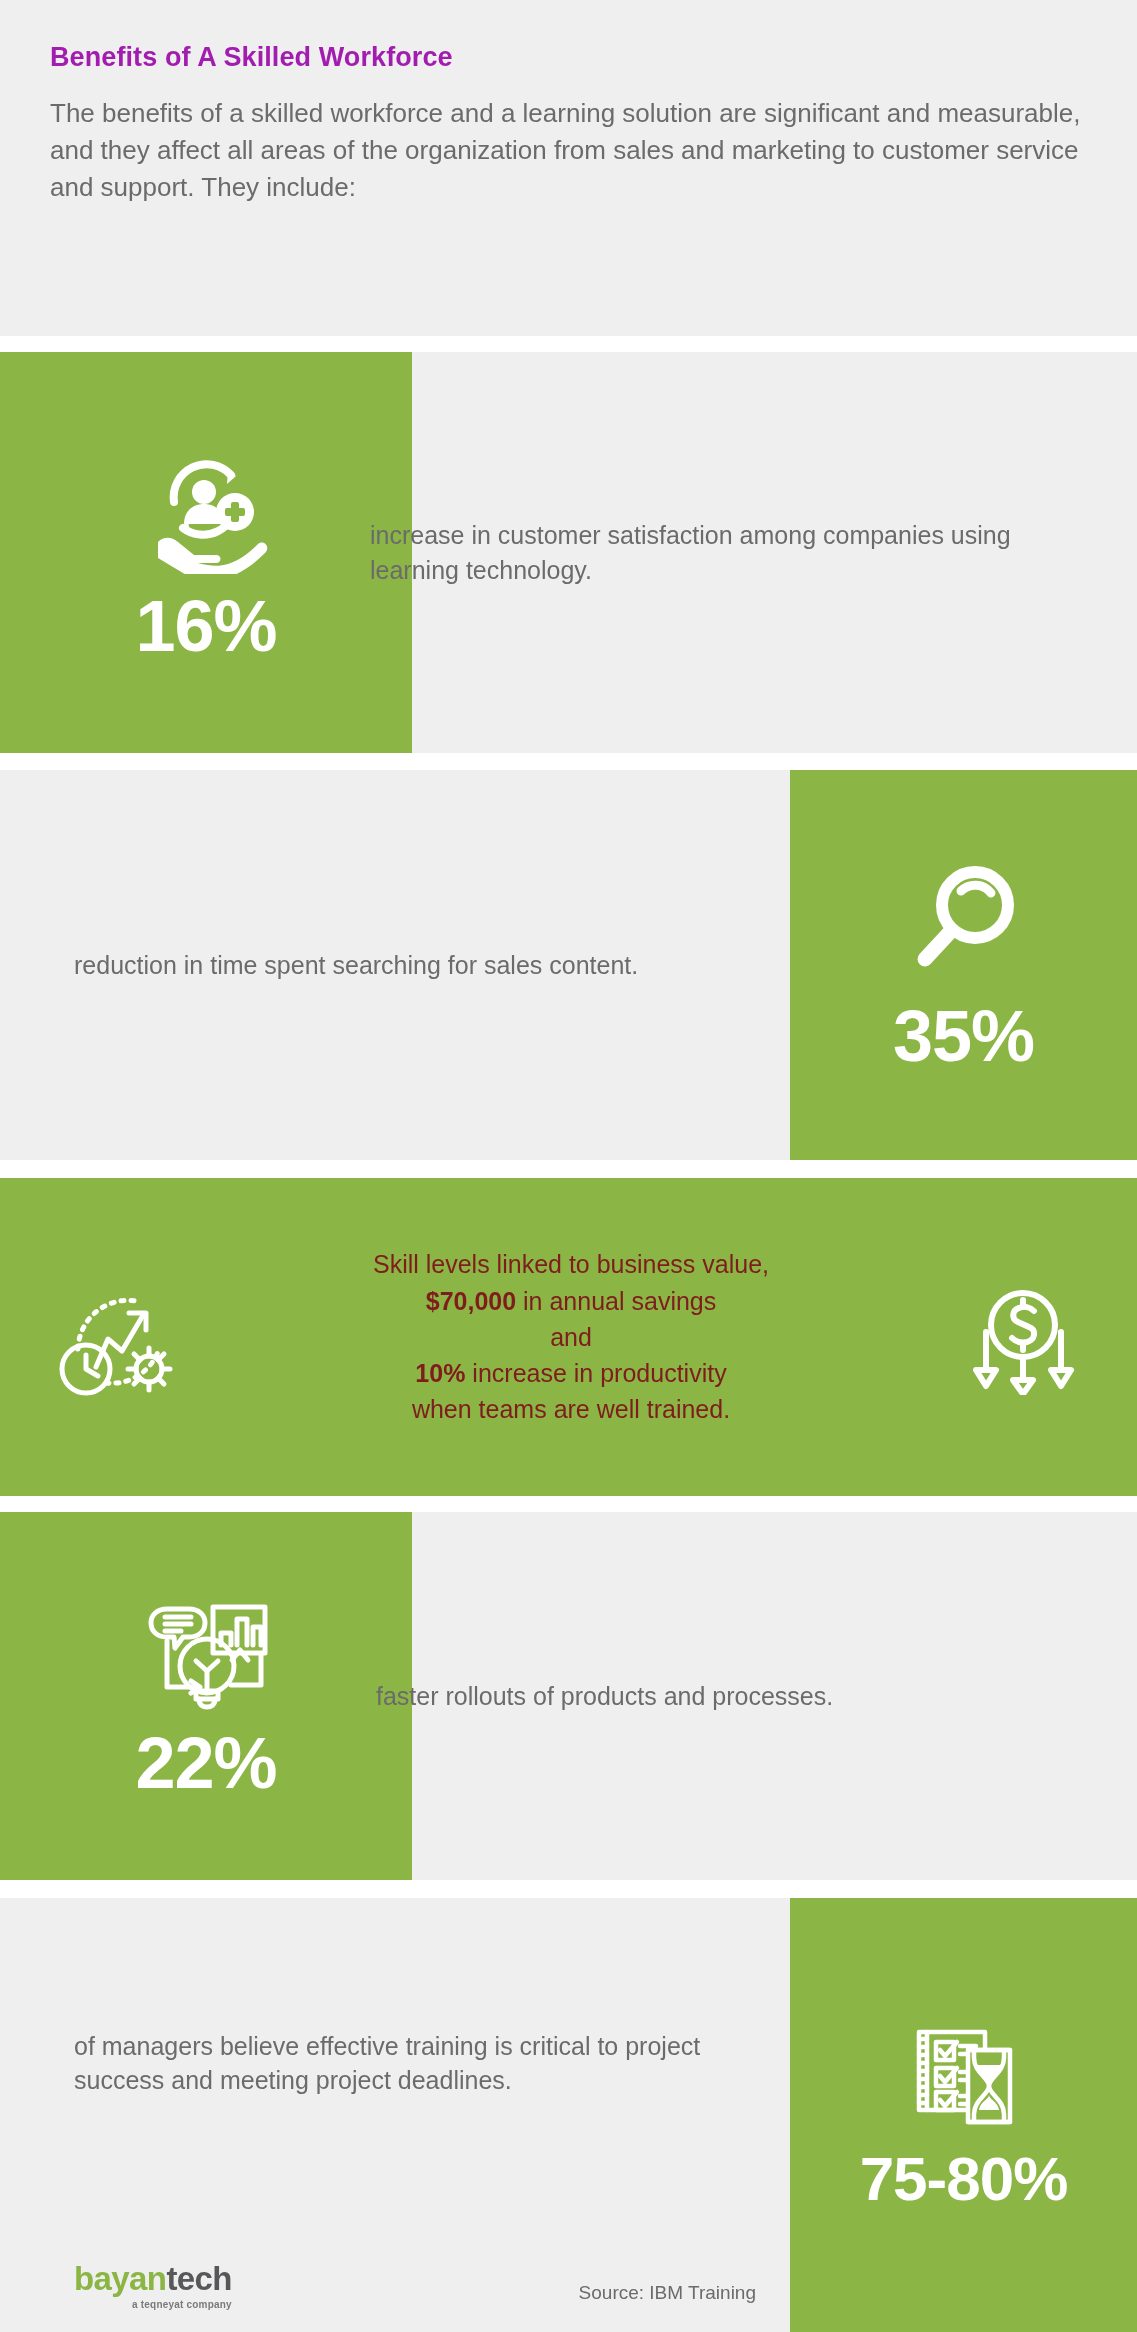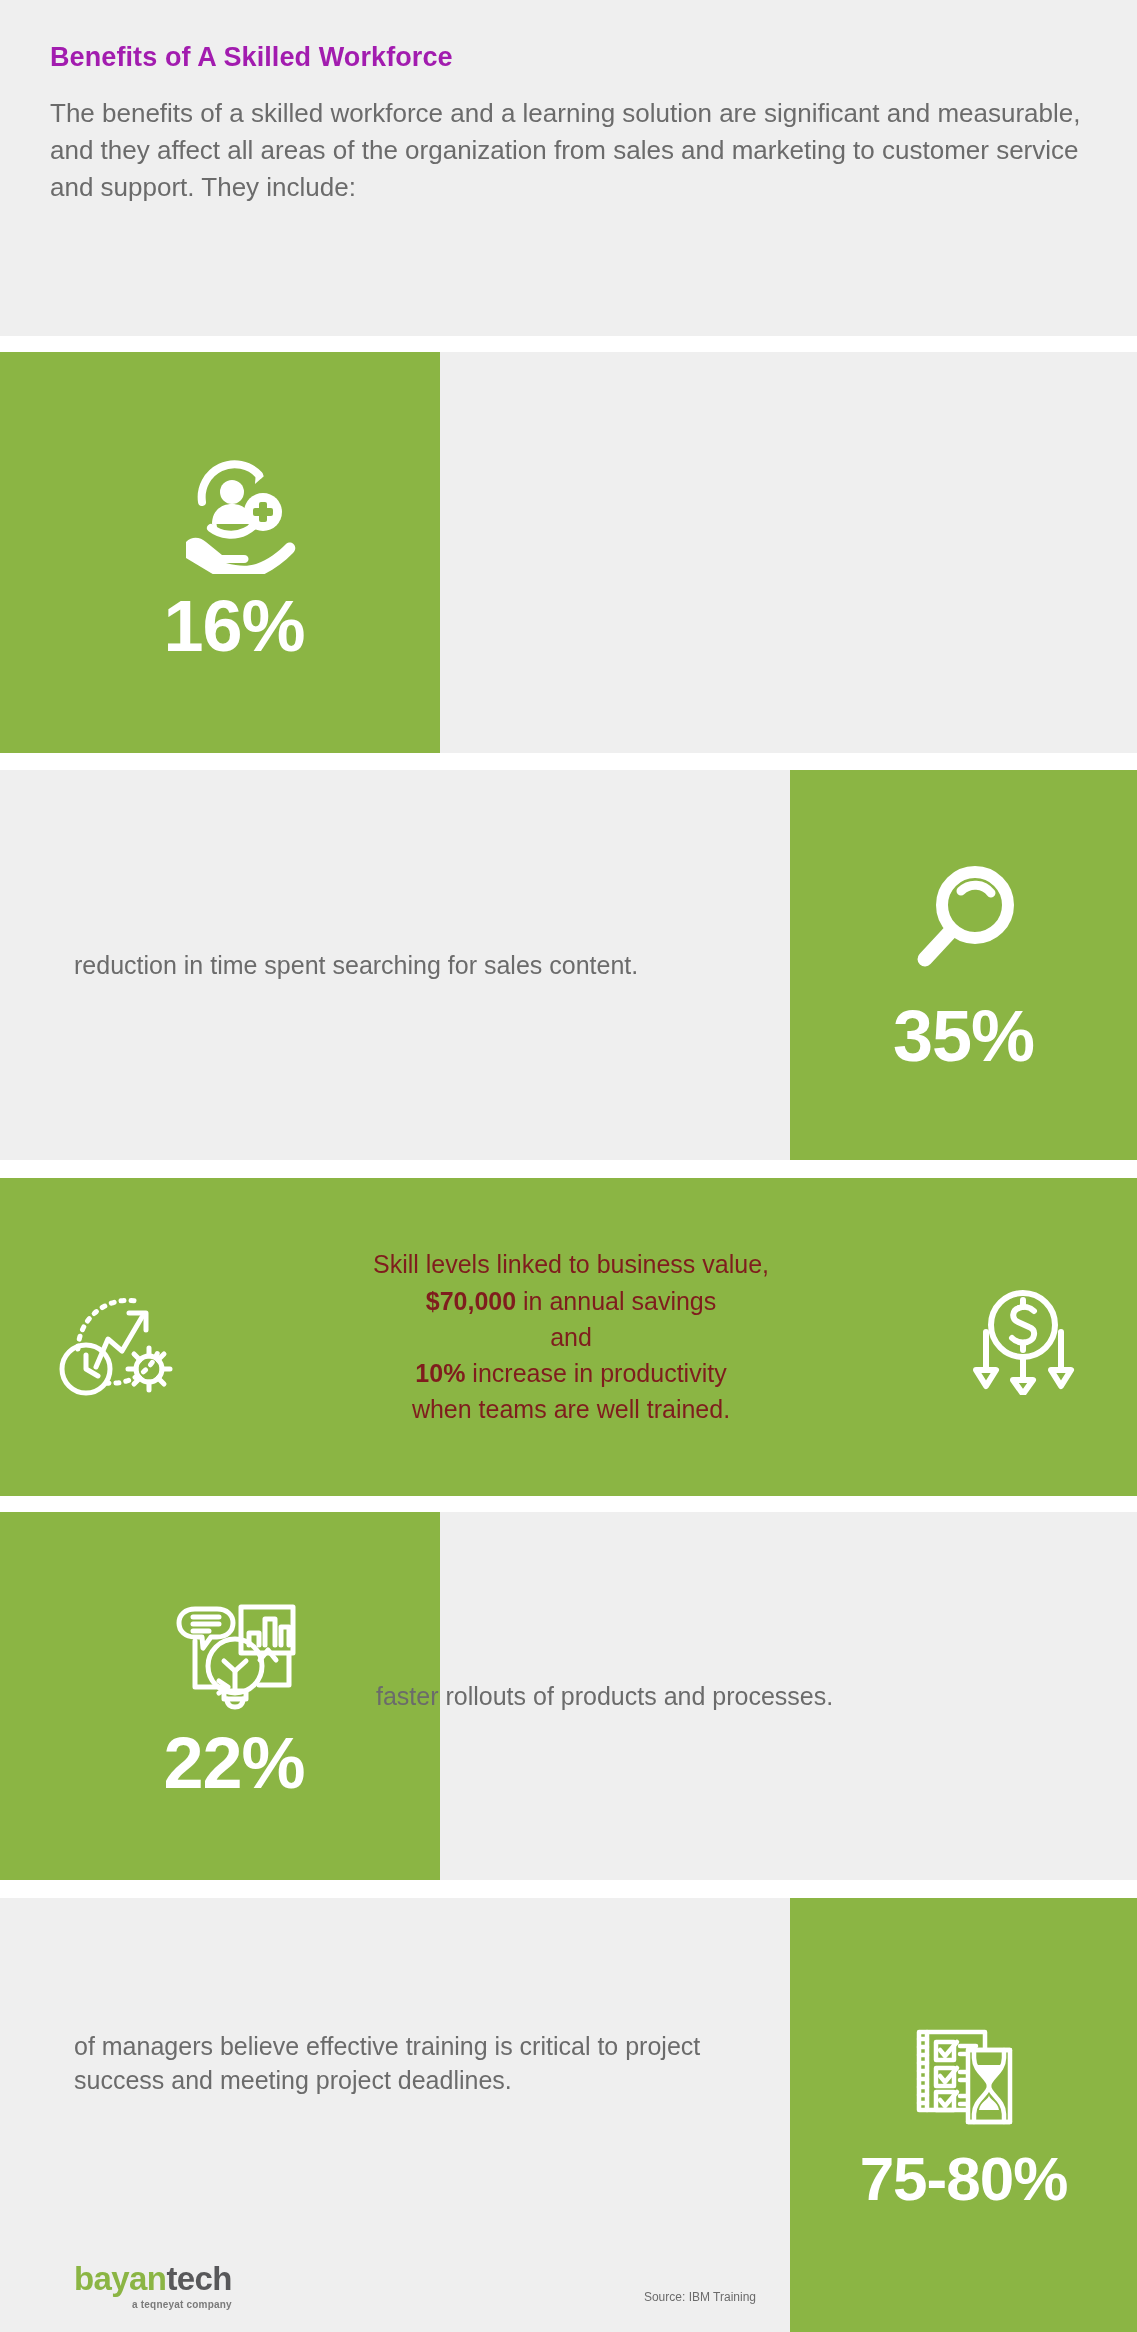--- a/index.html
+++ b/index.html
@@ -32,21 +32,21 @@
     color:#6b6b6b;
     font-weight:400;
   }
 
   
   .band{position:absolute;left:0;width:1137px;}
   .green{background:#8bb544;}
   .grey{background:#efefef;}
 
   .panel{position:absolute;top:0;height:100%;}
-  .panel-left{left:0;width:412px;padding-left:28px;}
+  .panel-left{left:0;width:412px;}
   .panel-right{left:790px;width:347px;}
 
   .txtzone{position:absolute;top:0;height:100%;display:flex;align-items:center;}
   .stat-text{
     font-size:25px;
     line-height:1.38;
     color:#6b6b6b;
   }
 
   .panel-inner{
@@ -86,21 +86,21 @@
   .logo{margin-left:74px;position:relative;}
   .logo .word{font-size:33px;font-weight:bold;line-height:1;letter-spacing:-.6px;}
   .logo .word .a{color:#8bb544;}
   .logo .word .b{color:#58585a;font-weight:600;}
   .logo .tag{
     font-size:10px;color:#7a7a7a;text-align:right;
     margin-top:4px;letter-spacing:.2px;font-weight:bold;
   }
   .source{
     margin-left:auto;margin-right:34px;
-    font-size:12px;color:#6b6b6b;
+    font-size:19px;color:#6b6b6b;
     padding-bottom:6px;
   }
   svg{display:block;}
 </style>
 </head>
 <body>
 
 <div class="page">
 
   <div class="header">
@@ -122,20 +122,23 @@
             <circle cx="68" cy="48" r="12" fill="#ffffff"></circle>
             <path d="M48 80 c0-13 9-20 20-20 c11 0 20 7 20 20 z" fill="#ffffff"></path>
             <circle cx="99" cy="68" r="19" fill="#ffffff"></circle>
             <rect x="95" y="58" width="8" height="20" rx="2" fill="#8bb544"></rect>
             <rect x="89" y="64" width="20" height="8" rx="2" fill="#8bb544"></rect>
             <path d="M22 98 c6-6 14-5 20 0 l16 13 h22 c6 0 6 8 0 8 h-18 c12 3 20 4 30 1 c12-4 22-12 30-20 c6-5 13 3 7 9 c-12 12 -26 22 -42 26 c-14 4 -28 1 -40 -6 L22 114 z" fill="#ffffff"></path>
           </svg>
         </span>
         <div class="bignum">16%</div>
       </div>
+    </div>
+    <div class="txtzone" style="left:348px;width:789px;">
+      <div class="stat-text" style="padding:0 60px 0 22px;">increase in customer satisfaction among companies using learning technology.</div>
     </div>
   </div>
 
   <div class="band grey" style="top:770px;height:390px;">
     <div class="txtzone" style="left:0;width:790px;">
       <div class="stat-text" style="padding:0 60px 0 74px;">reduction in time spent searching for sales content.</div>
     </div>
     <div class="panel panel-right green">
       <div class="panel-inner">
         <span class="iconwrap">

